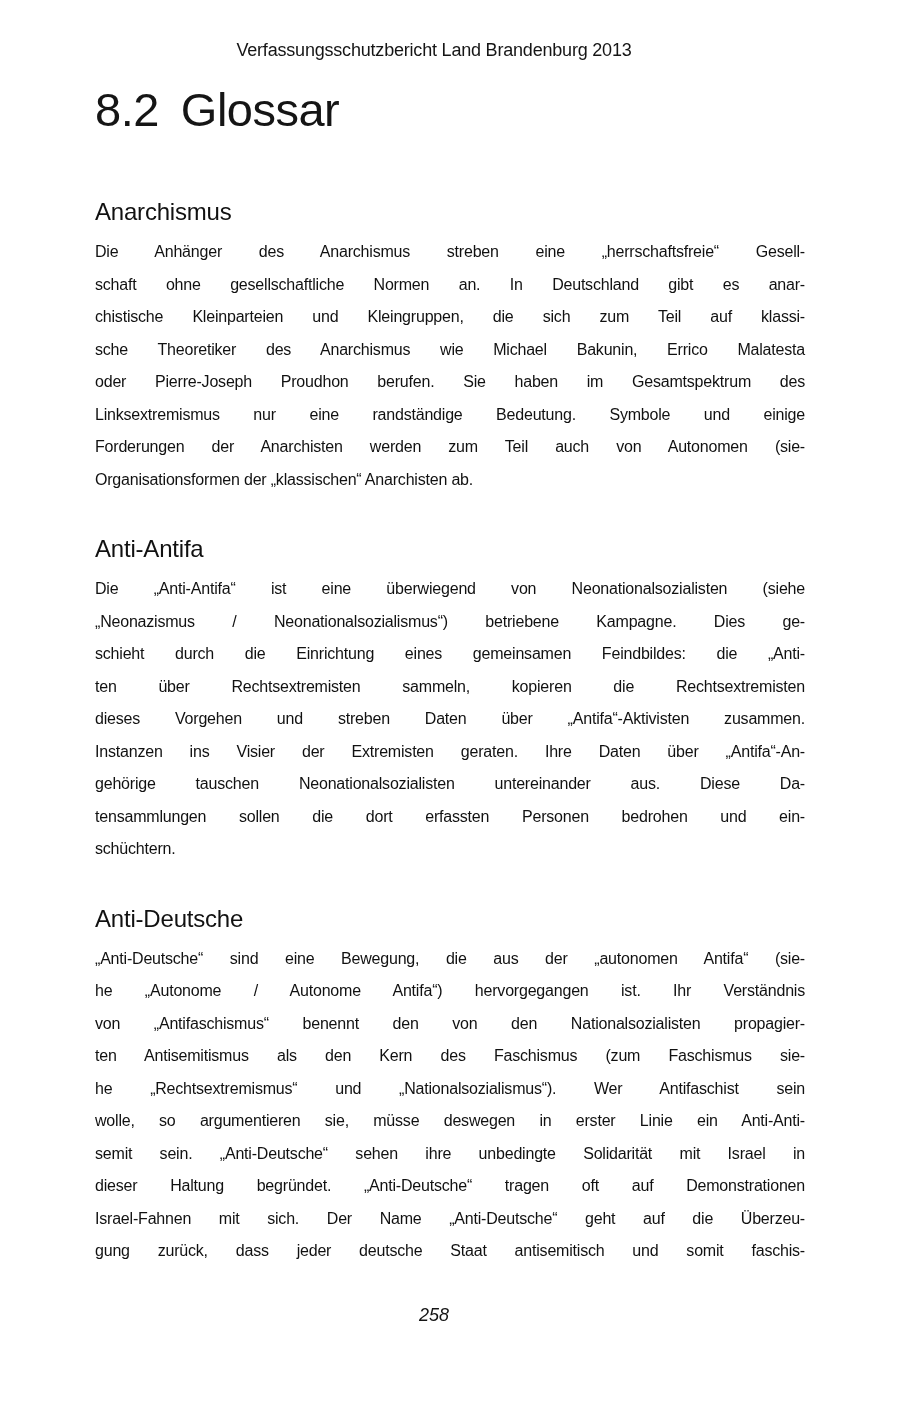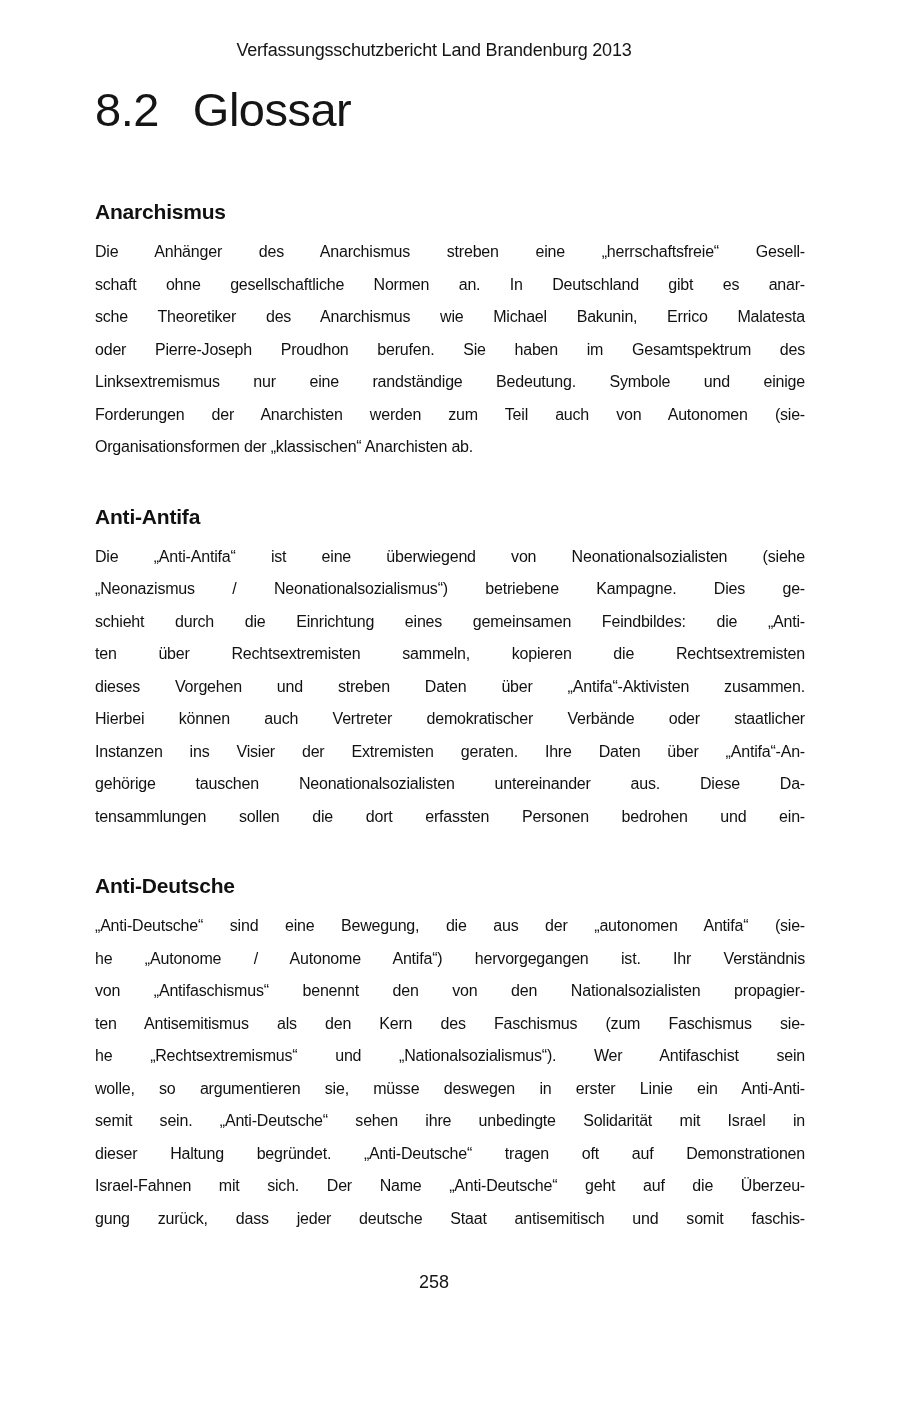--- a/index.html
+++ b/index.html
@@ -24,38 +24,38 @@
   .running-header {
     font-size: 18px;
     line-height: 21px;
     text-align: center;
     letter-spacing: -0.2px;
     color: #151515;
   }
   .chapter-title {
     margin: 25px 0 0 0;
     display: flex;
-    gap: 34px;
+    gap: 22px;
     font-size: 47px;
     line-height: 1.0;
     font-weight: 400;
     letter-spacing: -0.5px;
     color: #151515;
   }
   .entry {
     margin-top: 40px;
   }
   .entry:first-child {
     margin-top: 66px;
   }
   .entry h2.term {
     margin: 0 0 11px 0;
-    font-size: 21px;
+    font-size: 24px;
     line-height: 26px;
-    font-weight: 700;
+    font-weight: 400;
     letter-spacing: -0.2px;
   }
   .para {
     width: 710px;
   }
   .pline {
     font-size: 16px;
     line-height: 32.5px;
     letter-spacing: -0.2px;
     white-space: nowrap;
@@ -65,59 +65,61 @@
   }
   .pline.flush {
     text-align-last: left;
   }
   .page-number {
     margin-top: 36px;
     text-align: center;
     font-size: 18px;
     line-height: 22px;
     color: #151515;
+    font-style: italic;
   }
 </style>
 </head>
 <body>
 
 <div class="page">
 
   <div class="running-header">Verfassungsschutzbericht Land Brandenburg 2013</div>
 
   <h1 class="chapter-title">
     <span>8.2</span>
     <span>Glossar</span>
   </h1>
 
   <div id="entries">
       <section class="entry">
         <h2 class="term">Anarchismus</h2>
         <div class="para">
           <div class="pline">Die Anhänger des Anarchismus streben eine „herrschaftsfreie“ Gesell-</div>
           <div class="pline">schaft ohne gesellschaftliche Normen an. In Deutschland gibt es anar-</div>
+          <div class="pline">chistische Kleinparteien und Kleingruppen, die sich zum Teil auf klassi-</div>
           <div class="pline">sche Theoretiker des Anarchismus wie Michael Bakunin, Errico Malatesta</div>
           <div class="pline">oder Pierre-Joseph Proudhon berufen. Sie haben im Gesamtspektrum des</div>
           <div class="pline">Linksextremismus nur eine randständige Bedeutung. Symbole und einige</div>
           <div class="pline">Forderungen der Anarchisten werden zum Teil auch von Autonomen (sie-</div>
           <div class="pline flush">Organisationsformen der „klassischen“ Anarchisten ab.</div>
         </div>
       </section>
       <section class="entry">
         <h2 class="term">Anti-Antifa</h2>
         <div class="para">
           <div class="pline">Die „Anti-Antifa“ ist eine überwiegend von Neonationalsozialisten (siehe</div>
           <div class="pline">„Neonazismus / Neonationalsozialismus“) betriebene Kampagne. Dies ge-</div>
           <div class="pline">schieht durch die Einrichtung eines gemeinsamen Feindbildes: die „Anti-</div>
           <div class="pline">ten über Rechtsextremisten sammeln, kopieren die Rechtsextremisten</div>
           <div class="pline">dieses Vorgehen und streben Daten über „Antifa“-Aktivisten zusammen.</div>
-          <div class="pline">Hierbei können auch Vertreter demokratischer Verbände oder staatlicher</div>
           <div class="pline">Instanzen ins Visier der Extremisten geraten. Ihre Daten über „Antifa“-An-</div>
           <div class="pline">gehörige tauschen Neonationalsozialisten untereinander aus. Diese Da-</div>
           <div class="pline">tensammlungen sollen die dort erfassten Personen bedrohen und ein-</div>
+          <div class="pline flush">schüchtern.</div>
         </div>
       </section>
       <section class="entry">
         <h2 class="term">Anti-Deutsche</h2>
         <div class="para">
           <div class="pline">„Anti-Deutsche“ sind eine Bewegung, die aus der „autonomen Antifa“ (sie-</div>
           <div class="pline">he „Autonome / Autonome Antifa“) hervorgegangen ist. Ihr Verständnis</div>
           <div class="pline">von „Antifaschismus“ benennt den von den Nationalsozialisten propagier-</div>
           <div class="pline">ten Antisemitismus als den Kern des Faschismus (zum Faschismus sie-</div>
           <div class="pline">he „Rechtsextremismus“ und „Nationalsozialismus“). Wer Antifaschist sein</div>

